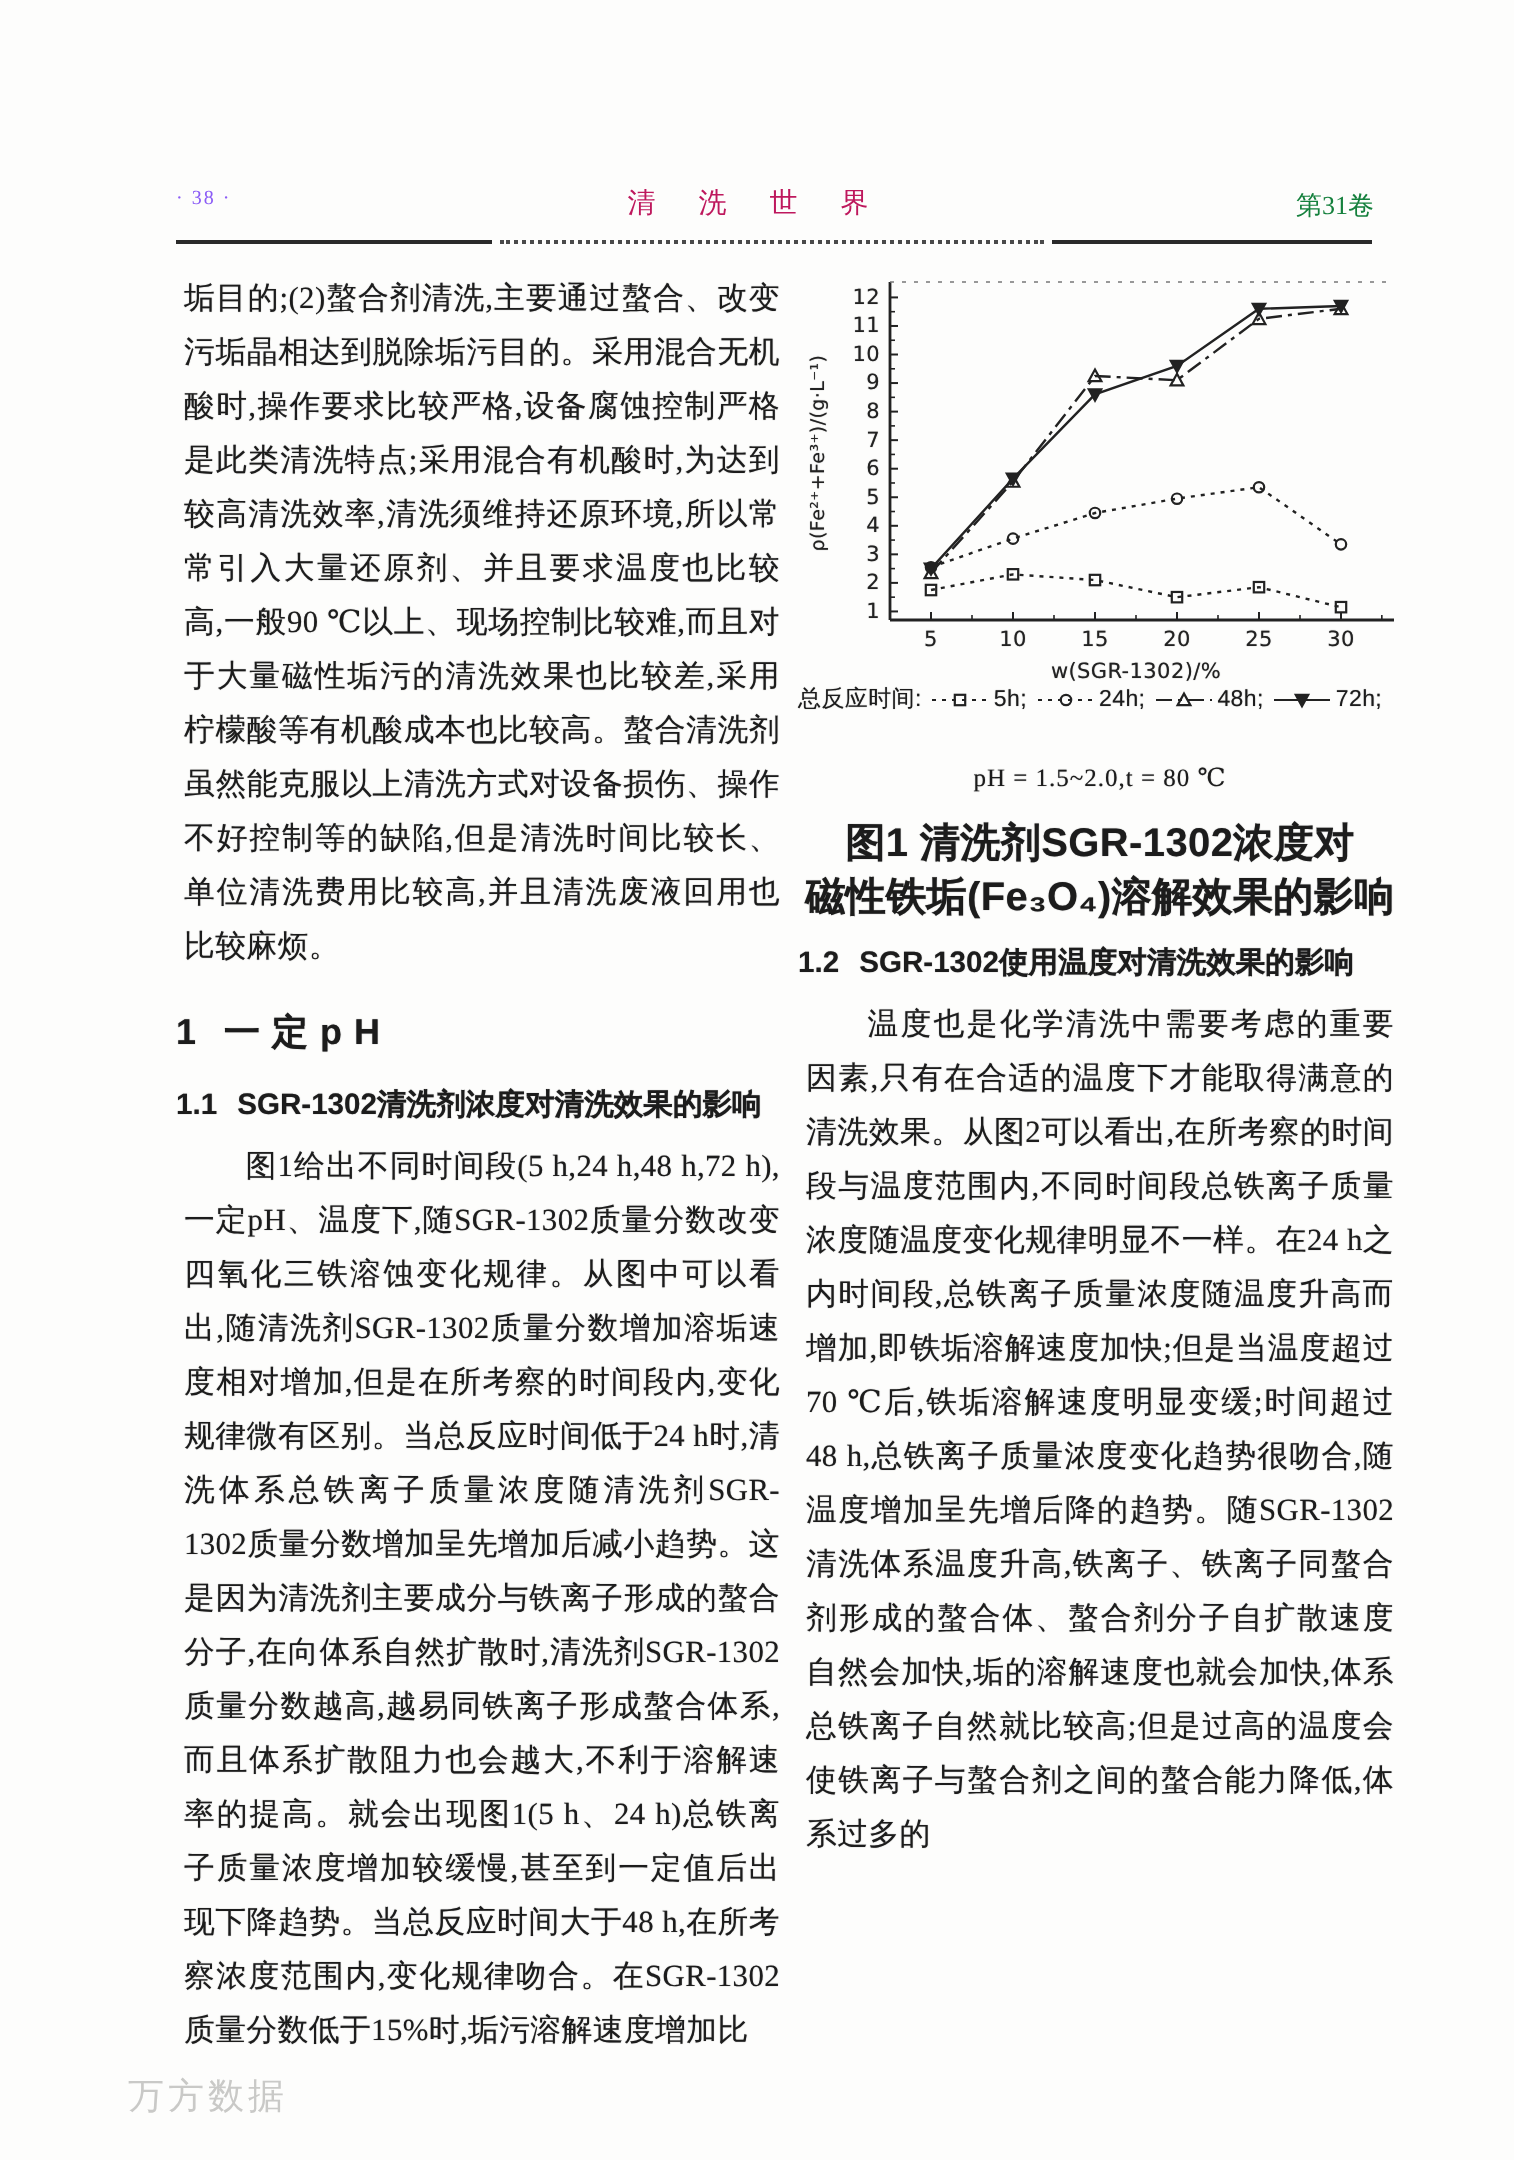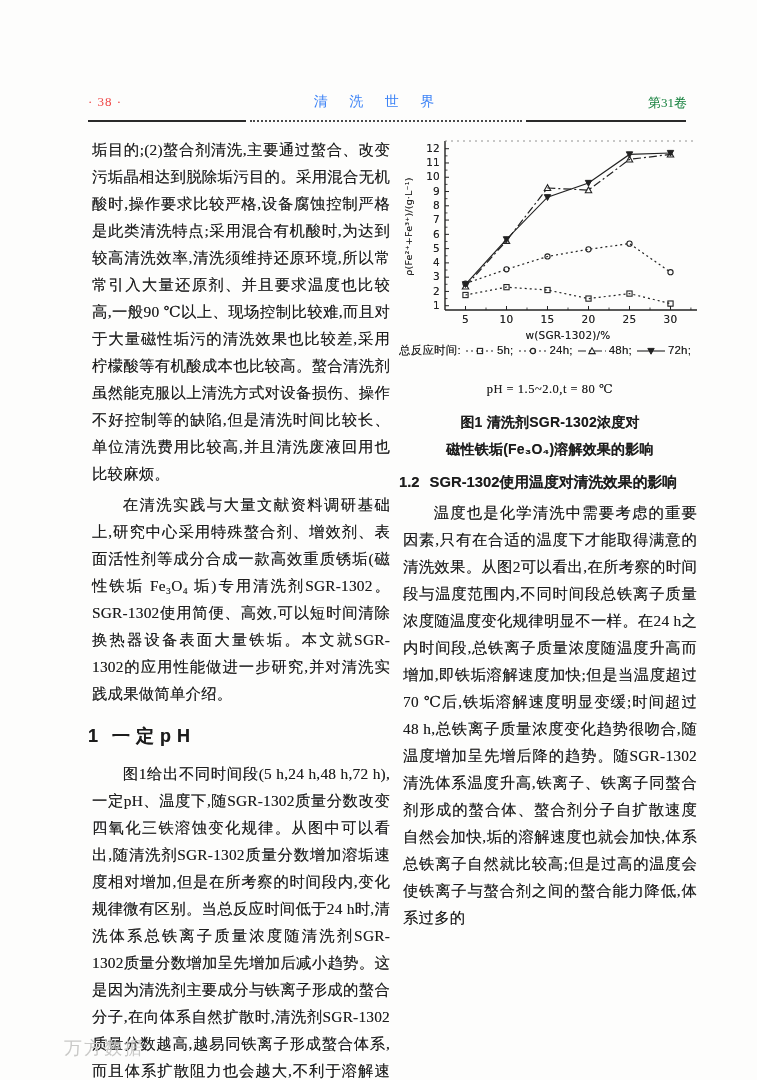--- a/index.html
+++ b/index.html
@@ -4,22 +4,22 @@
 <style>
   html,body{margin:0;padding:0;}
   body{
     width:757px;height:1080px;position:relative;overflow:hidden;
     background:#fcfcfb;
     font-family:"Liberation Serif","DejaVu Serif",serif;
     color:#1c1c1c;
   }
   .page{position:absolute;inset:0;background:#fdfdfc;}
   
-  .hdr-pageno{position:absolute;left:88px;top:94px;font-size:13px;letter-spacing:1px;color:#ef4444;}
-  .hdr-journal{position:absolute;left:0;right:0;top:93px;text-align:center;font-size:14px;letter-spacing:9px;color:#3b82f6;}
+  .hdr-pageno{position:absolute;left:88px;top:94px;font-size:10px;letter-spacing:1px;color:#8b5cf6;}
+  .hdr-journal{position:absolute;left:0;right:0;top:93px;text-align:center;font-size:14px;letter-spacing:9px;color:#be185d;}
   .hdr-vol{position:absolute;right:70px;top:94px;font-size:13px;color:#15803d;}
   .hdr-rule{position:absolute;left:88px;top:119px;width:598px;height:3px;display:flex;align-items:center;}
   .hdr-rule .seg-solid-l{width:158px;border-top:2px solid #2a2a2a;}
   .hdr-rule .seg-dot{flex:1;border-top:2px dotted #4a4a4a;margin:0 4px;}
   .hdr-rule .seg-solid-r{width:160px;border-top:2px solid #2a2a2a;}
   
   .col{position:absolute;top:132px;width:306px;text-align:justify;
        font-size:15.4px;line-height:27px;letter-spacing:0.2px;
        text-shadow:0 0 0.5px rgba(20,20,20,0.55);}
   .col-left{left:88px;}
@@ -34,21 +34,21 @@
   .sec-h2 .num{margin-right:10px;}
   
   .figure{margin:4px 0 2px 0;text-align:center;}
   .figure svg{display:block;margin:0 auto;}
   .fig-legend{font-size:11.5px;line-height:16px;margin-top:0;display:flex;
               justify-content:flex-start;align-items:center;gap:4px;white-space:nowrap;
               font-family:"Liberation Sans","DejaVu Sans",sans-serif;}
   .fig-legend .leg-item{display:inline-flex;align-items:center;gap:2px;}
   .fig-legend .leg-marker svg{display:inline-block;vertical-align:middle;}
   .fig-cond{font-size:12.5px;margin-top:18px;text-align:center;letter-spacing:0.5px;}
-  .fig-cap{font-size:14px;font-weight:bold;line-height:27px;margin-top:6px;
+  .fig-cap{font-size:20px;font-weight:bold;line-height:27px;margin-top:6px;
            font-family:"Liberation Sans","DejaVu Sans",sans-serif;}
   
   .watermark{position:absolute;left:64px;top:1036px;font-size:18px;color:#c9c9c7;
              letter-spacing:2px;}
 </style>
 </head>
 <body>
 
 <div class="page">
 
@@ -56,22 +56,22 @@
   <div class="hdr-journal">清 洗 世 界</div>
   <div class="hdr-vol">第31卷</div>
   <div class="hdr-rule">
     <div class="seg-solid-l"></div>
     <div class="seg-dot"></div>
     <div class="seg-solid-r"></div>
   </div>
 
   <div class="col col-left">
     <p class="para">垢目的;(2)螯合剂清洗,主要通过螯合、改变污垢晶相达到脱除垢污目的。采用混合无机酸时,操作要求比较严格,设备腐蚀控制严格是此类清洗特点;采用混合有机酸时,为达到较高清洗效率,清洗须维持还原环境,所以常常引入大量还原剂、并且要求温度也比较高,一般90 ℃以上、现场控制比较难,而且对于大量磁性垢污的清洗效果也比较差,采用柠檬酸等有机酸成本也比较高。螯合清洗剂虽然能克服以上清洗方式对设备损伤、操作不好控制等的缺陷,但是清洗时间比较长、单位清洗费用比较高,并且清洗废液回用也比较麻烦。</p>
-    <p class="para indent">在清洗实践与大量文献资料调研基础上,研究中心采用特殊螯合剂、增效剂、表面活性剂等成分合成一款高效重质锈垢(磁性铁垢 Fe₃O₄ 垢)专用清洗剂SGR-1302。SGR-1302使用简便、高效,可以短时间清除换热器设备表面大量铁垢。本文就SGR-1302的应用性能做进一步研究,并对清洗实践成果做简单介绍。</p>
     <h1 class="sec-h1"><span class="num">1</span><span>一定pH</span></h1>
+    <h2 class="sec-h2"><span class="num">1.1</span><span>SGR-1302清洗剂浓度对清洗效果的影响</span></h2>
     <p class="para indent">图1给出不同时间段(5 h,24 h,48 h,72 h),一定pH、温度下,随SGR-1302质量分数改变四氧化三铁溶蚀变化规律。从图中可以看出,随清洗剂SGR-1302质量分数增加溶垢速度相对增加,但是在所考察的时间段内,变化规律微有区别。当总反应时间低于24 h时,清洗体系总铁离子质量浓度随清洗剂SGR-1302质量分数增加呈先增加后减小趋势。这是因为清洗剂主要成分与铁离子形成的螯合分子,在向体系自然扩散时,清洗剂SGR-1302质量分数越高,越易同铁离子形成螯合体系,而且体系扩散阻力也会越大,不利于溶解速率的提高。就会出现图1(5 h、24 h)总铁离子质量浓度增加较缓慢,甚至到一定值后出现下降趋势。当总反应时间大于48 h,在所考察浓度范围内,变化规律吻合。在SGR-1302质量分数低于15%时,垢污溶解速度增加比</p>
   </div>
 
   <div class="col col-right">
 
     <div class="figure">
       <div id="chart-host">
           <svg width="298" height="206">
             <line x1="44" y1="5" x2="44" y2="174" stroke="#222" stroke-width="1.4"></line>
             <line x1="44" y1="174" x2="296" y2="174" stroke="#222" stroke-width="1.4"></line>

